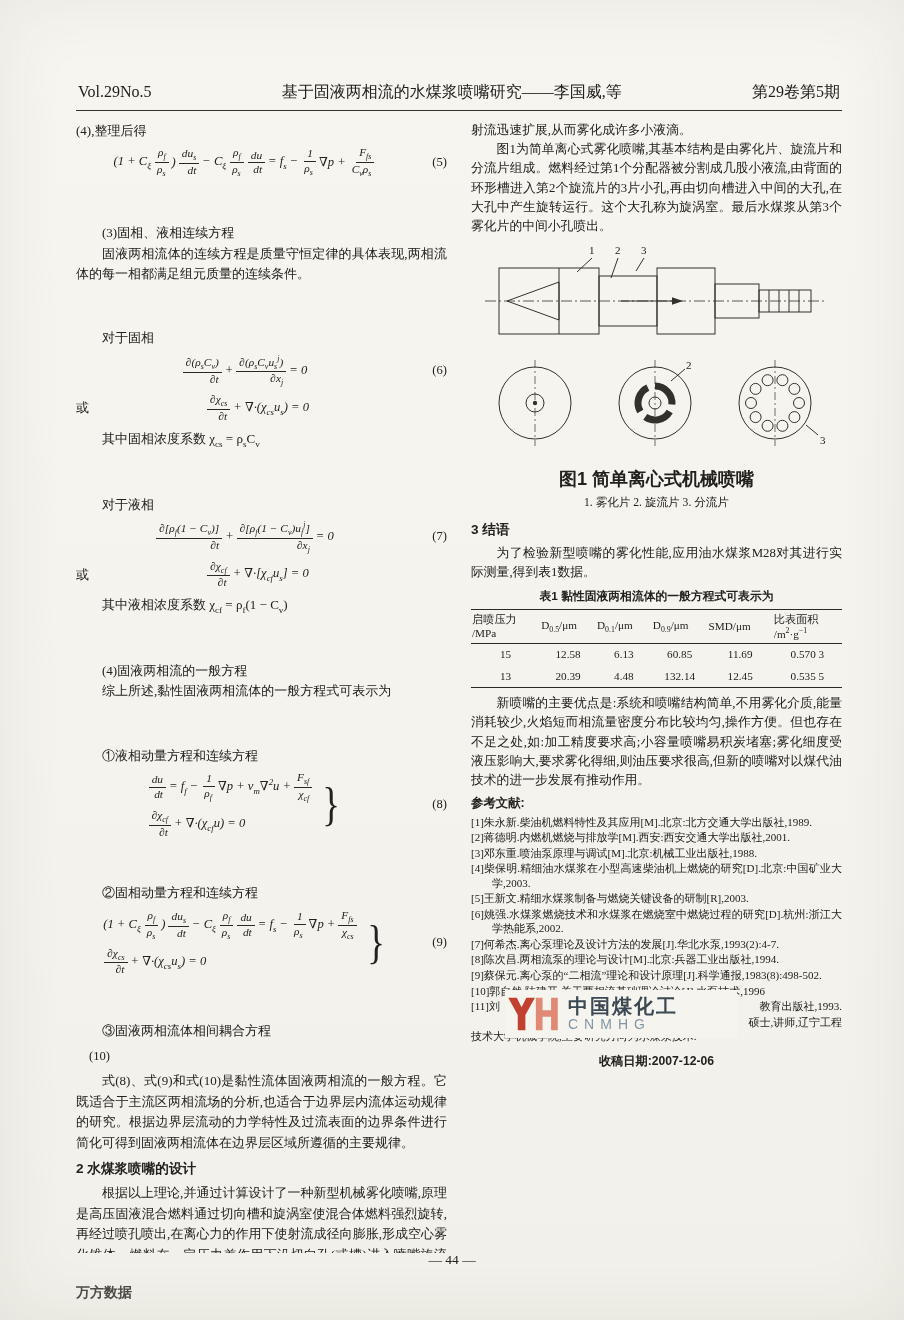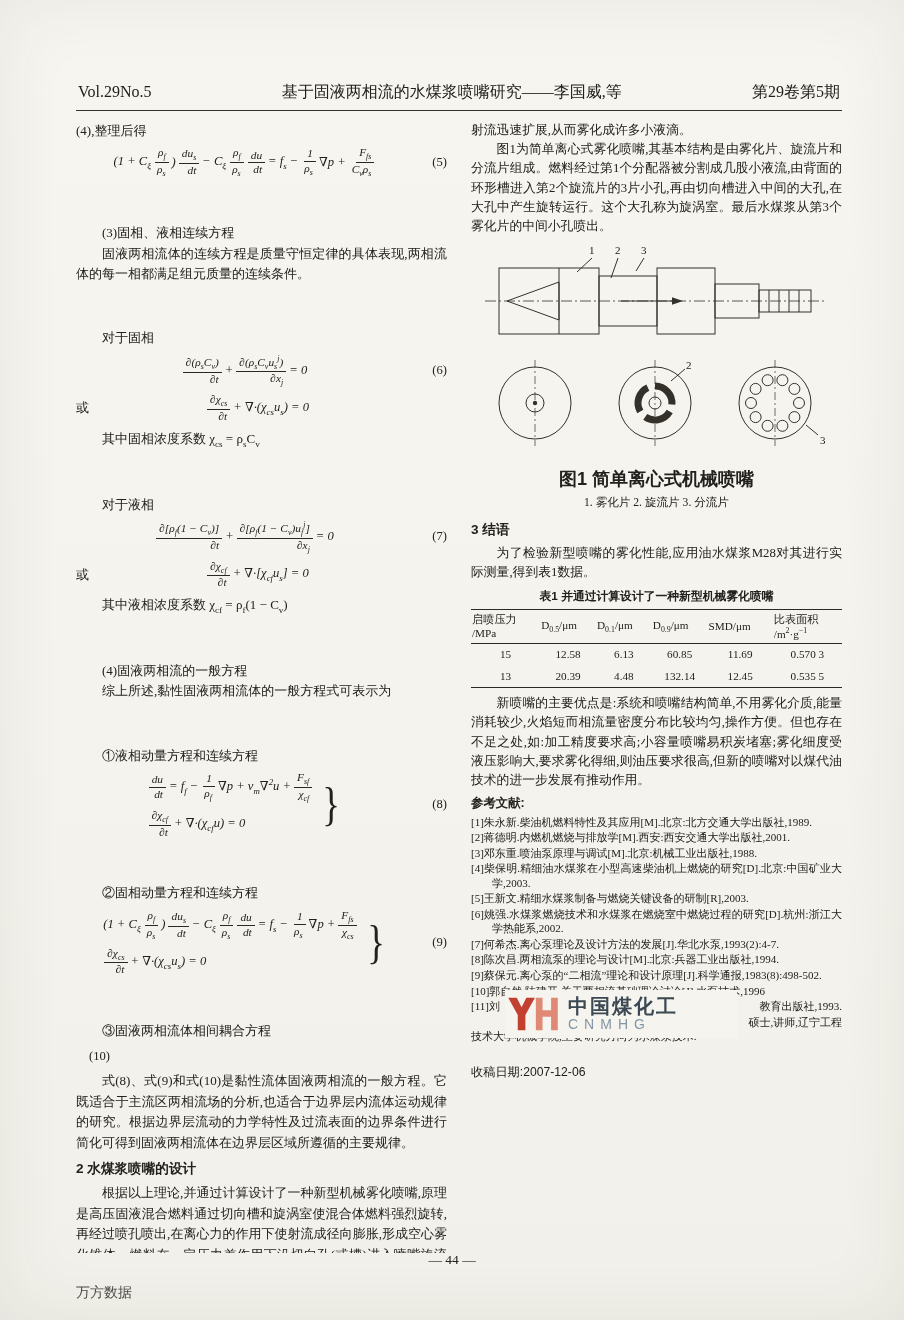--- a/index.html
+++ b/index.html
@@ -53,32 +53,32 @@
   table.tbl td{text-align:center;padding:2.5px 1px;}
   
   .refhead{font-family:"Liberation Sans","DejaVu Sans",sans-serif;font-weight:bold;
            font-size:12.4px;margin:4px 0 2px 0;}
   .refs{font-size:11px;line-height:1.32;}
   .ref{padding-left:1.9em;text-indent:-1.9em;margin-bottom:1px;}
   .ref-tail{position:relative;}
   .ref11{display:flex;justify-content:space-between;padding-left:0;text-indent:0;}
   .author{font-size:11px;}
   .a1{text-align:right;}
-  .received{font-family:"Liberation Sans","DejaVu Sans",sans-serif;font-weight:normal;
-            font-size:12.2px;text-align:left;margin-top:19px;}
+  .received{font-family:"Liberation Sans","DejaVu Sans",sans-serif;font-weight:bold;
+            font-size:12.2px;text-align:center;margin-top:8px;}
   
   .wm{position:absolute;left:34px;top:-9px;width:232px;height:48px;
       background:#f5f4ef;display:flex;align-items:center;gap:9px;padding-left:2px;}
   .wm-cn{font-size:20px;font-weight:bold;color:#3c4852;letter-spacing:2px;line-height:1.05;
          font-family:Liberation Serif, serif;}
   .wm-en{font-size:14px;color:#8496a5;letter-spacing:6px;line-height:1.1;
          font-family:"Liberation Sans","DejaVu Sans",sans-serif;}
   
   .pageno{position:absolute;left:0;top:1252px;width:904px;text-align:center;font-size:13.5px;}
-  .provider{position:absolute;left:76px;top:1284px;font-size:14px;color:#4c4a45;}
+  .provider{position:absolute;left:76px;top:1284px;font-size:14px;color:#4c4a45;font-weight:bold;}
   figure{margin:0;}
 </style>
 </head>
 <body>
 
 <div class="scan">
 <div class="page">
 
   <div class="hdr">
     <span>Vol.29No.5</span>
@@ -336,21 +336,21 @@
         </svg>
         <figcaption>
           <div class="figcap">图1  简单离心式机械喷嘴</div>
           <div class="figleg">1. 雾化片  2. 旋流片  3. 分流片</div>
         </figcaption>
       </figure>
 
       <div class="sec">3  结语</div>
       <div class="p">为了检验新型喷嘴的雾化性能,应用油水煤浆M28对其进行实际测量,得到表1数据。</div>
 
-      <div class="tbl-title">表1  并通过计算设计了一种新型机械雾化喷嘴</div>
+      <div class="tbl-title">表1  黏性固液两相流体的一般方程式可表示为</div>
       <table class="tbl">
         <thead>
           <tr>
             <th>
                   <div>启喷压力</div>
                   <div>/MPa</div>
                 </th>
             <th>
                   <div>D<sub>0.5</sub>/μm</div>
                 </th>

